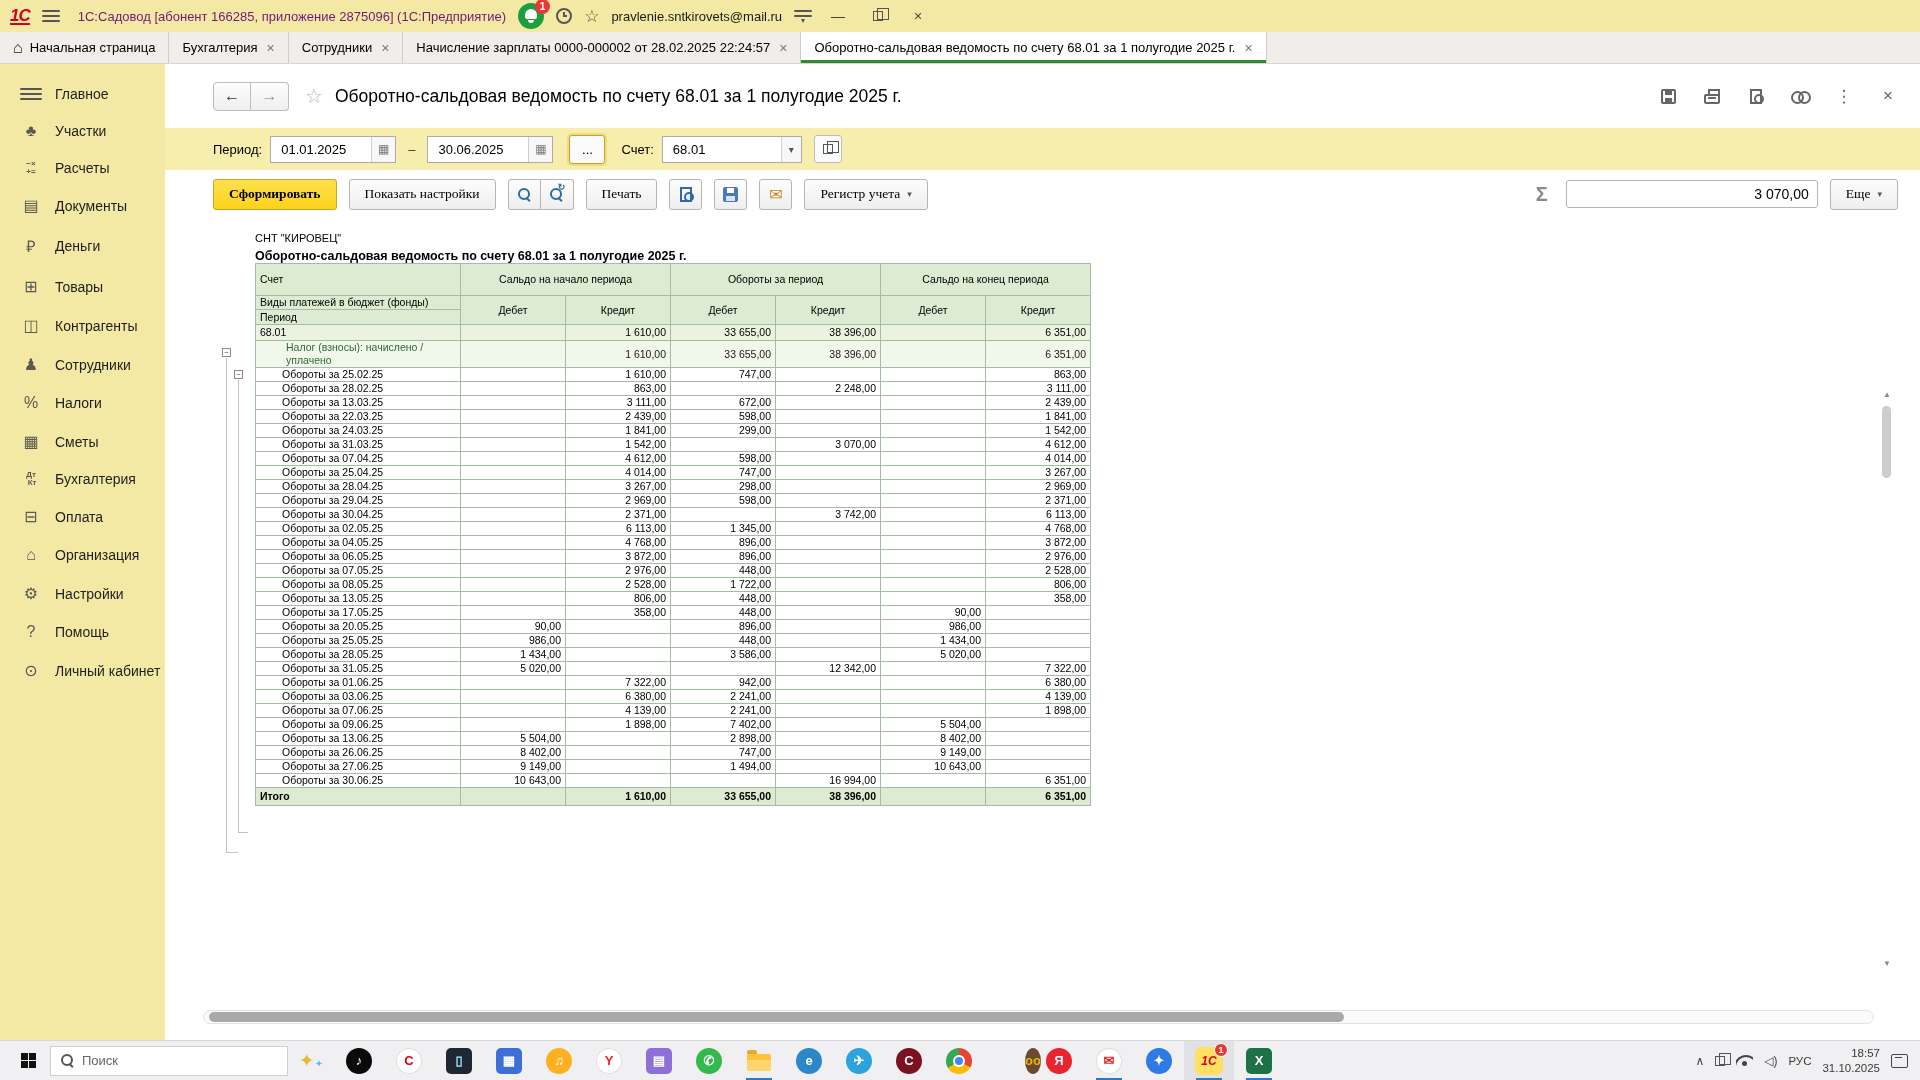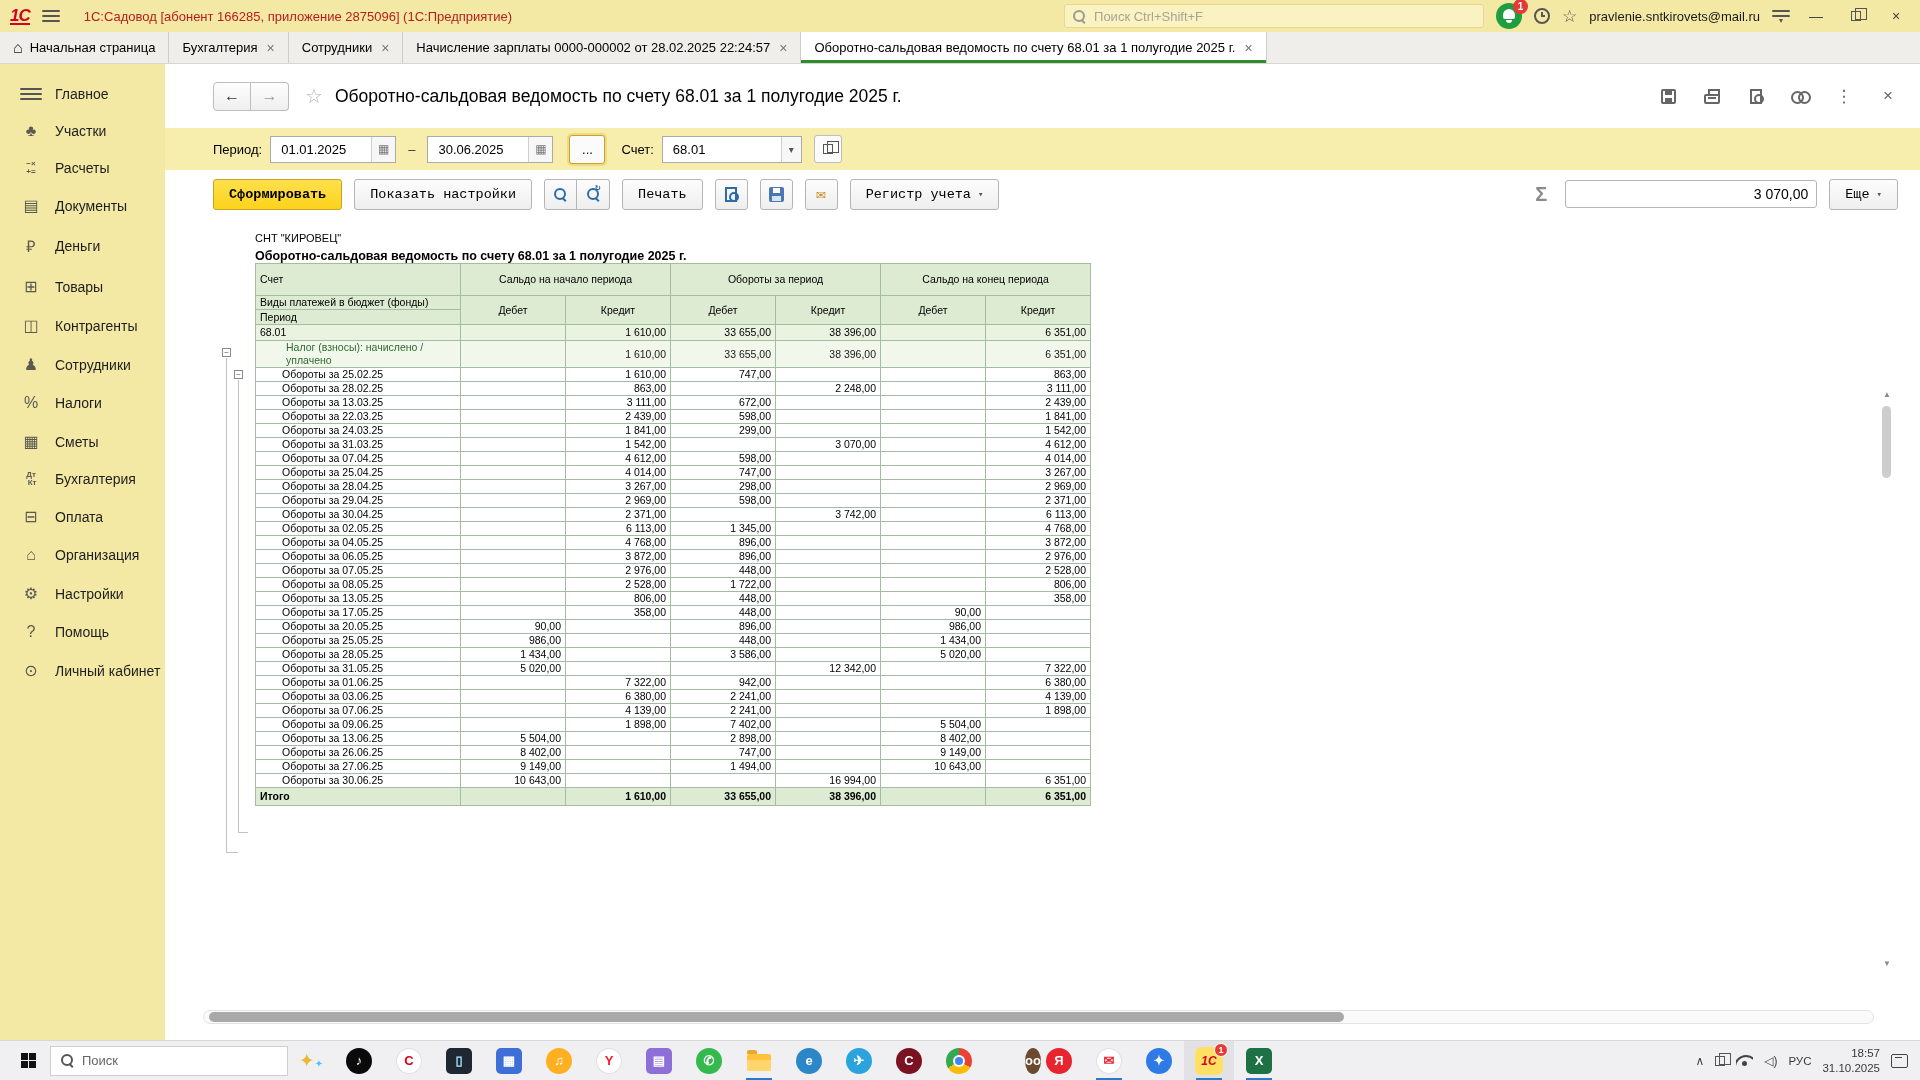--- a/index.html
+++ b/index.html
@@ -5,21 +5,21 @@
 *{margin:0;padding:0;box-sizing:border-box}
 html,body{width:1920px;height:1080px;overflow:hidden}
 body{font-family:"Liberation Sans",sans-serif;background:#fff;color:#000}
 .screen{position:relative;width:1920px;height:1080px;display:flex;flex-direction:column}
 
 
 .titlebar{height:32px;background:#F4E9A4;display:flex;align-items:center;padding:0 10px;gap:12px;flex:none}
 .logo{color:#D6001C;font-weight:bold;font-style:italic;font-size:17px;letter-spacing:-1px;border-bottom:2px solid #D6001C;line-height:15px}
 .burger{display:inline-flex;flex-direction:column;gap:3px;width:18px;cursor:pointer}
 .burger i{height:2px;background:#555;border-radius:1px}
-.tb-title{font-size:13px;color:#b91c1c;margin-left:12px;white-space:nowrap}
+.tb-title{font-size:13px;color:#701a75;margin-left:6px;white-space:nowrap}
 .tb-search{margin-left:auto;width:420px;height:24px;background:#FAF2C0;border:1px solid #E6D98F;border-radius:3px;display:flex;align-items:center;gap:8px;padding:0 8px;color:#9a9a93}
 .tb-search .ph{font-size:13px;color:#A9A396}
 .mag{display:inline-block;width:13px;height:13px;position:relative;flex:none}
 .mag::before{content:'';position:absolute;left:0;top:0;width:8px;height:8px;border:2px solid currentColor;border-radius:50%}
 .mag::after{content:'';position:absolute;left:9px;top:9px;width:5px;height:2px;background:currentColor;transform:rotate(45deg);transform-origin:0 0}
 .tb-bell{position:relative;width:26px;height:26px;background:#1E9E3E;border-radius:50%;flex:none;cursor:pointer}
 .bell-shape{position:absolute;left:7px;top:6px;width:12px;height:10px;background:#fff;border-radius:6px 6px 2px 2px}
 .bell-shape::after{content:'';position:absolute;left:3px;bottom:-4px;width:6px;height:3px;background:#fff;border-radius:0 0 3px 3px}
 .tb-badge{position:absolute;top:-4px;right:-6px;min-width:15px;height:15px;background:#E53935;color:#fff;font-size:10px;font-weight:bold;border-radius:8px;display:flex;align-items:center;justify-content:center;padding:0 3px}
 .i-clock{width:16px;height:16px;border:2px solid #555;border-radius:50%;position:relative;cursor:pointer;flex:none}
@@ -78,21 +78,21 @@
 .field input{border:none;outline:none;font-size:13px;padding:0 10px;font-family:inherit;width:100px;background:transparent}
 .cal-btn{width:24px;height:25px;border:none;border-left:1px solid #CFCFCF;background:#F7F7F7;color:#777;font-size:12px;cursor:pointer}
 .dash{margin:0 4px;color:#333}
 .btn-ellipsis{width:36px;height:29px;background:#FBFBFB;border:1px solid #C9A227;box-shadow:0 0 0 2px #EEDC82;border-radius:3px;font-size:13px;cursor:pointer;margin:0 8px}
 .acct input{width:118px}
 .dd-btn{width:20px;height:25px;border:none;border-left:1px solid #CFCFCF;background:#F7F7F7;color:#555;font-size:10px;cursor:pointer}
 .btn-open{width:28px;height:28px;background:#FBFBFB;border:1px solid #BDBDBD;border-radius:3px;cursor:pointer;display:flex;align-items:center;justify-content:center;margin-left:4px}
 
 
 .actionbar{height:48px;display:flex;align-items:center;gap:12px;padding:0 22px 0 48px}
-.btn{height:31px;border:1px solid #B5B5B5;border-radius:3px;background:linear-gradient(#FDFDFD,#EEEEEE);font-size:13.5px;font-family:Liberation Mono, monospace;padding:0 15px;cursor:pointer;display:inline-flex;align-items:center;gap:7px;white-space:nowrap}
+.btn{height:31px;border:1px solid #B5B5B5;border-radius:3px;background:linear-gradient(#FDFDFD,#EEEEEE);font-size:13.5px;font-family:Liberation Serif, serif;padding:0 15px;cursor:pointer;display:inline-flex;align-items:center;gap:7px;white-space:nowrap}
 .btn.gen{background:linear-gradient(#FFE14D,#FCD21B);border-color:#C9A227;font-weight:bold}
 .btn-group{display:flex}
 .btn-group .btn{width:33px;padding:0;justify-content:center}
 .btn-group .btn:first-child{border-radius:3px 0 0 3px}
 .btn-group .btn:last-child{border-left:none;border-radius:0 3px 3px 0}
 .mag-blue{color:#2B6CA8}
 .refresh{position:absolute;font-size:9px;color:#2B6CA8;margin:-14px 0 0 10px;font-weight:bold}
 .icobtn{width:33px;padding:0;justify-content:center}
 .i-floppy-b{width:15px;height:15px;background:#4D77B3;border-radius:2px;position:relative}
 .i-floppy-b::before{content:'';position:absolute;top:1px;left:4px;width:7px;height:5px;background:#fff}
@@ -176,24 +176,20 @@
 <div class="screen">
 
   <header class="titlebar">
     <span class="logo">1С</span>
     <span class="burger">
         <i></i>
         <i></i>
         <i></i>
       </span>
     <span class="tb-title">1С:Садовод [абонент 166285, приложение 2875096]  (1С:Предприятие)</span>
-    <div class="tb-search">
-      <span class="mag"></span>
-      <span class="ph">Поиск Ctrl+Shift+F</span>
-    </div>
     <div class="tb-bell">
       <span class="bell-shape"></span>
       <span class="tb-badge">1</span>
     </div>
     <span class="i-clock"></span>
     <span class="tb-star">☆</span>
     <span class="tb-email">pravlenie.sntkirovets@mail.ru</span>
     <span class="tb-menu">
         <span class="burger">
           <i></i>
@@ -791,21 +787,21 @@
         <div class="tapp">
           <span class="appic circ" style="background: rgb(43, 163, 220); color: rgb(255, 255, 255);">✈</span>
         </div>
         <div class="tapp">
           <span class="appic circ" style="background: rgb(122, 18, 34); color: rgb(255, 255, 255);">C</span>
         </div>
         <div class="tapp">
           <span class="chrome"></span>
         </div>
         <div class="tapp">
-          <span class="appic circ" style="background: rgb(107, 74, 47); color: #ffffff; margin-left: 48px;">oo</span>
+          <span class="appic circ" style="background: rgb(107, 74, 47); color: #eab308; margin-left: 48px;">oo</span>
         </div>
         <div class="tapp">
           <span class="appic circ" style="background: rgb(232, 37, 46); color: rgb(255, 255, 255);">Я</span>
         </div>
         <div class="tapp run">
           <span class="appic circ" style="background: rgb(255, 255, 255); color: rgb(232, 37, 46); box-shadow: rgb(221, 221, 221) 0px 0px 0px 1px inset;">✉</span>
         </div>
         <div class="tapp">
           <span class="appic circ" style="background: rgb(47, 123, 229); color: rgb(255, 255, 255);">✦</span>
         </div>

